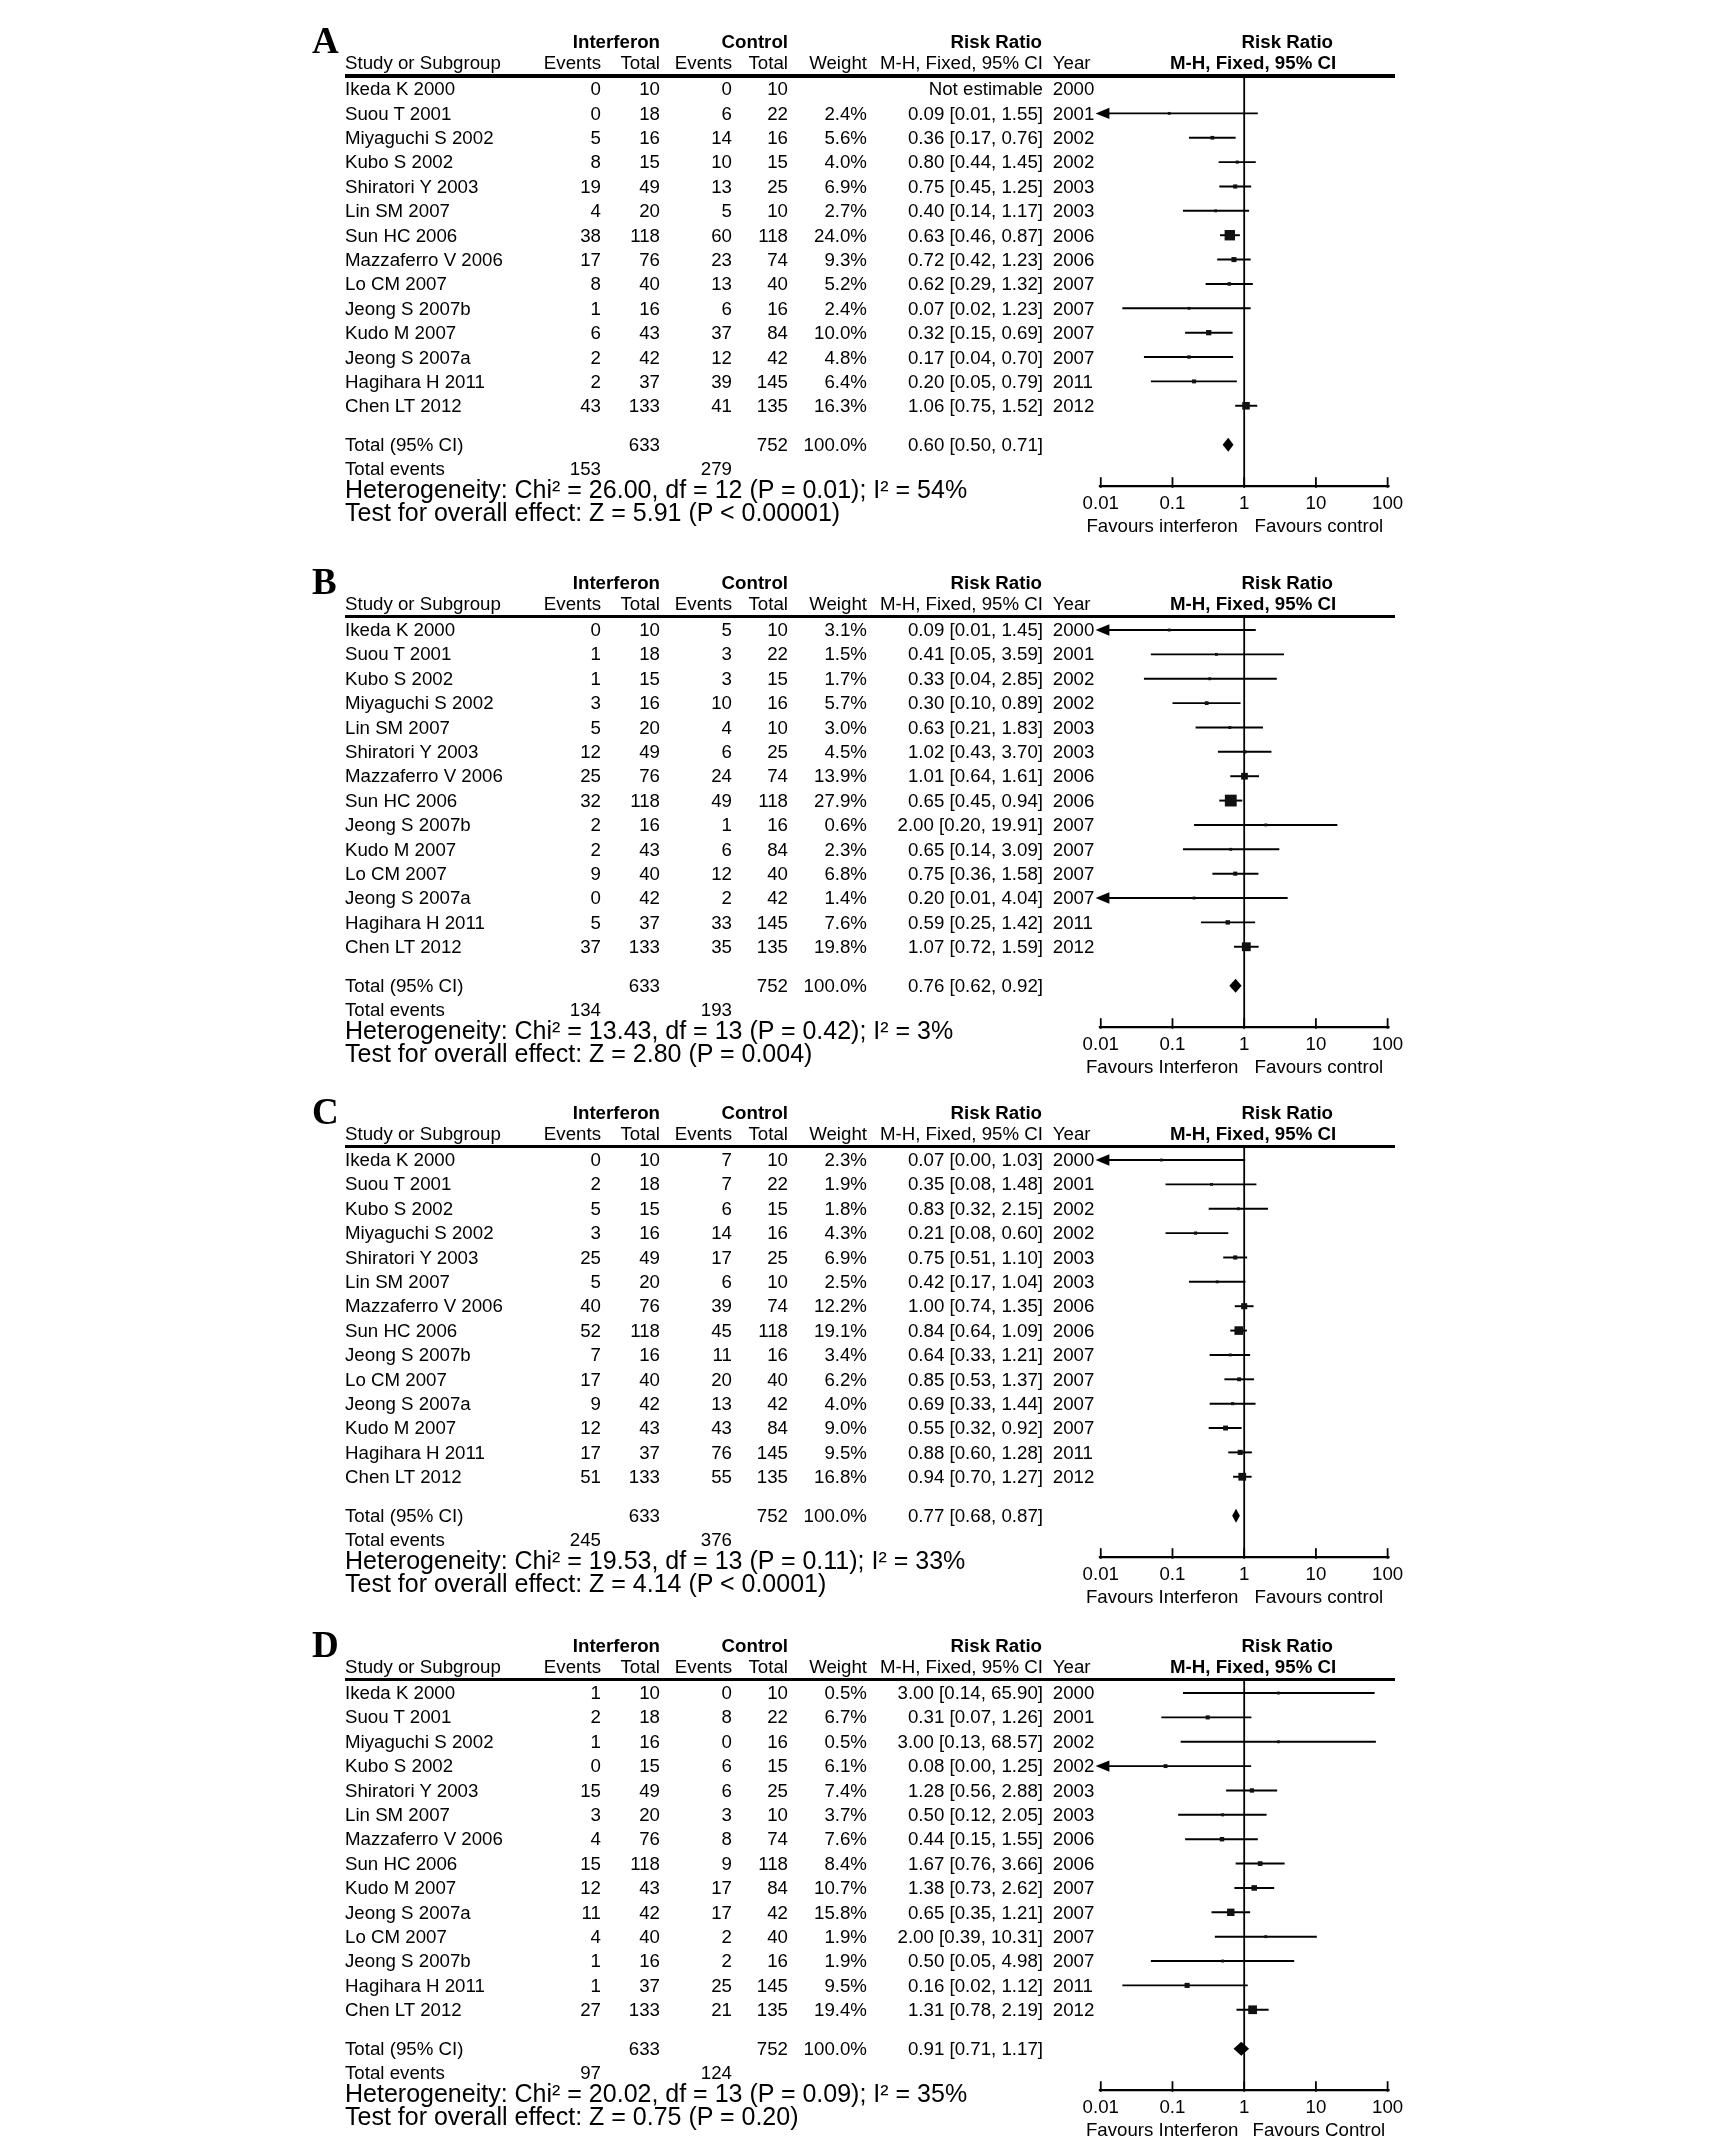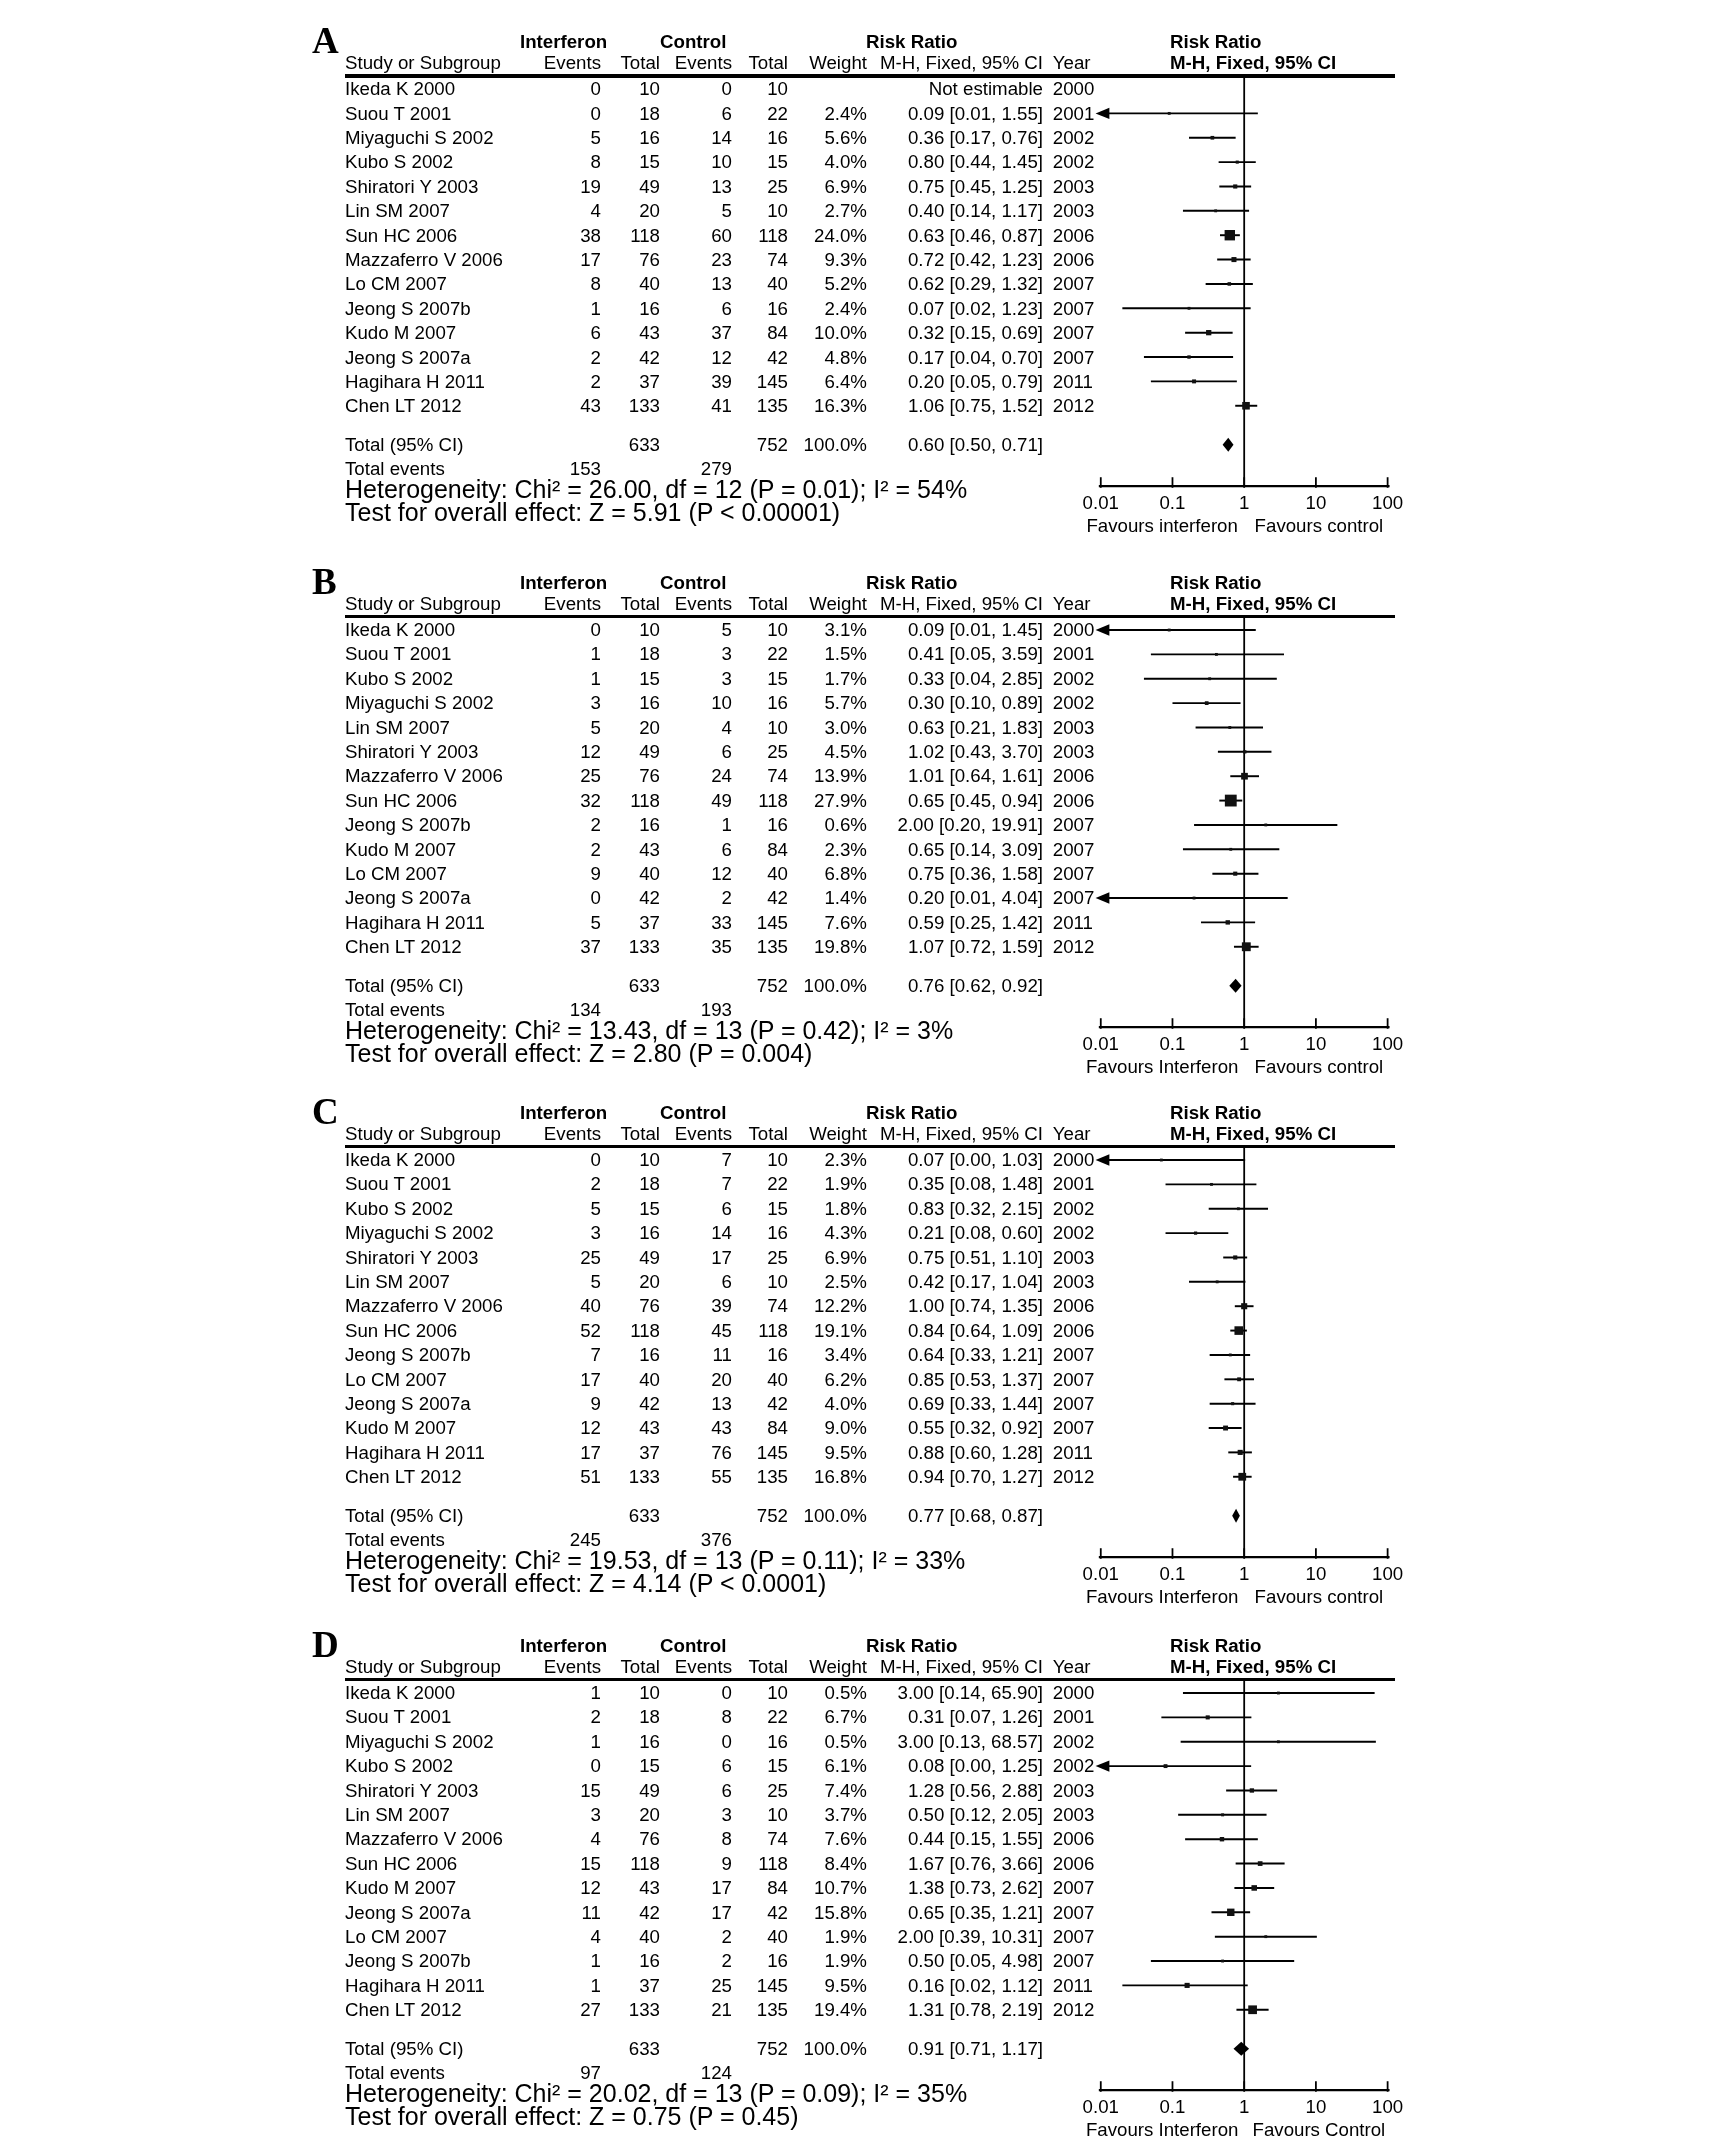--- a/index.html
+++ b/index.html
@@ -2,21 +2,21 @@
 <html style="font-size:13px"><head>
 <meta charset="utf-8">
 <style>
   html,body{margin:0;padding:0;background:#fff}
   #page{position:relative;width:1728px;height:2151px;background:#fff;overflow:hidden;
         font-family:"Liberation Sans",sans-serif;color:#000}
   .panel{position:absolute;left:0;width:1728px;height:538px}
   .plabel{position:absolute;left:312px;top:0;font-family:"Liberation Serif",serif;
           font-weight:bold;font-size:37px;line-height:41px}
   .gh{position:absolute;top:9.8px;height:23px;line-height:23px;font-weight:bold;
-      font-size:18.7px;text-align:left;white-space:nowrap}
+      font-size:18.7px;text-align:right;white-space:nowrap}
   .gh-int{left:520px;width:140px}
   .gh-ctl{left:660px;width:128px}
   .gh-rr1{left:866px;width:176px}
   .gh-rr2{left:1170px;width:163px}
   .drow{display:grid;grid-template-columns:175px 81px 59px 72px 56px 79px 176px 65px;
         height:24.4px;line-height:24.4px;font-size:18.7px;white-space:nowrap}
   .abs{position:absolute;left:345px}
   .hdr{font-weight:normal;height:23px;line-height:23px}
   .bold{font-weight:normal}
   .st{text-align:left}
@@ -900,21 +900,21 @@
       <span class="st">Total events</span>
       <span class="tr">97</span>
       <span class="tr"></span>
       <span class="tr">124</span>
       <span class="tr"></span>
       <span class="tr"></span>
       <span class="tr"></span>
       <span class="yr"></span>
     </div>
     <div class="foot het">Heterogeneity: Chi² = 20.02, df = 13 (P = 0.09); I² = 35%</div>
-    <div class="foot ovr">Test for overall effect: Z = 0.75 (P = 0.45)</div>
+    <div class="foot ovr">Test for overall effect: Z = 0.75 (P = 0.20)</div>
     <svg class="plot" viewBox="0 0 400 660">
         <line x1="191" y1="68" x2="191" y2="574" stroke="#000" stroke-width="2.2"></line>
         <line x1="12" y1="574" x2="370" y2="574" stroke="#000" stroke-width="2.6"></line>
         <line x1="14.400000000000006" y1="563" x2="14.400000000000006" y2="576" stroke="#000" stroke-width="2.2"></line>
         <text x="14.400000000000006" y="602" text-anchor="middle" font-size="23">0.01</text>
         <line x1="102.7" y1="563" x2="102.7" y2="576" stroke="#000" stroke-width="2.2"></line>
         <text x="102.7" y="602" text-anchor="middle" font-size="23">0.1</text>
         <line x1="191" y1="563" x2="191" y2="576" stroke="#000" stroke-width="2.2"></line>
         <text x="191" y="602" text-anchor="middle" font-size="23">1</text>
         <line x1="279.3" y1="563" x2="279.3" y2="576" stroke="#000" stroke-width="2.2"></line>

